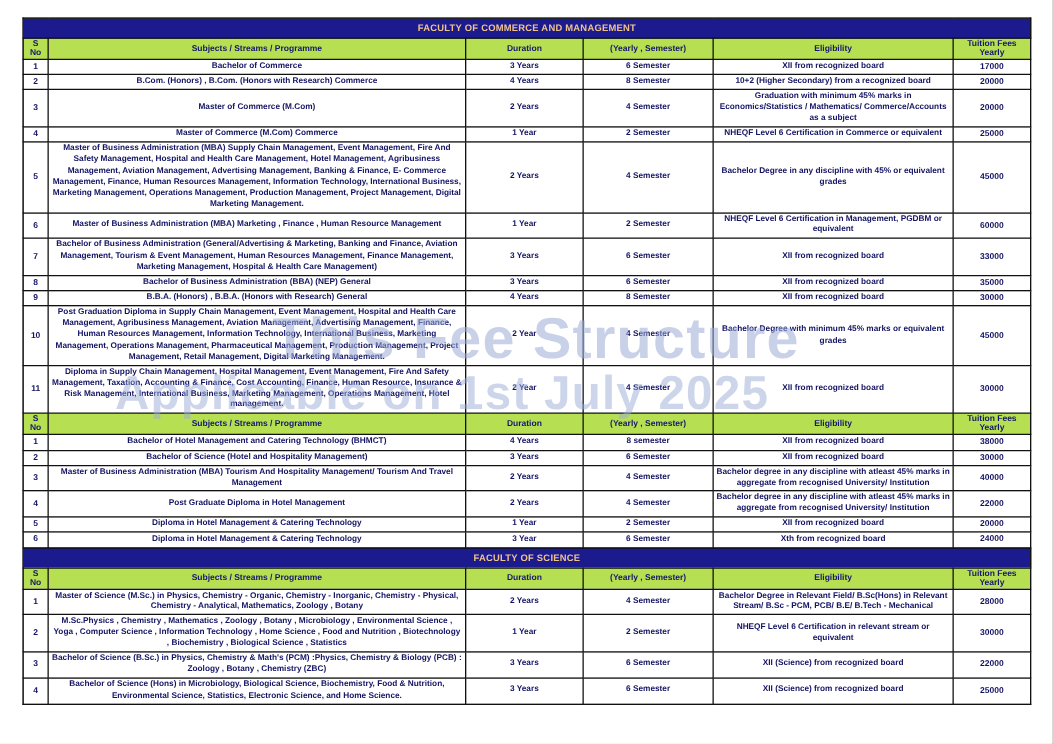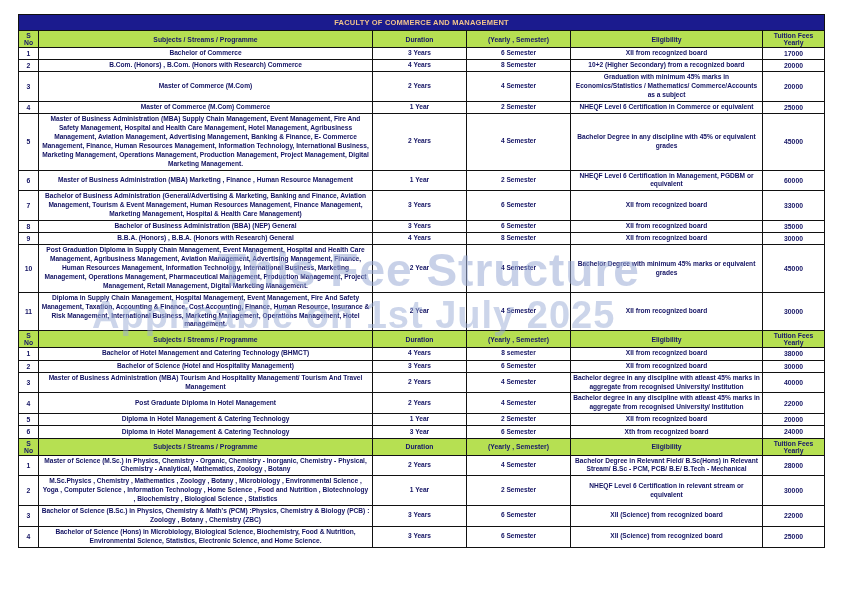--- a/index.html
+++ b/index.html
@@ -242,20 +242,23 @@
           <td class="fee">20000</td>
         </tr>
         <tr class="data-row">
           <td class="sno">6</td>
           <td class="subject">Diploma in Hotel Management &amp; Catering Technology</td>
           <td class="duration">3 Year</td>
           <td class="semester">6 Semester</td>
           <td class="eligibility">Xth from recognized board</td>
           <td class="fee">24000</td>
         </tr>
+        <tr class="section-bar">
+          <td colspan="6">FACULTY OF SCIENCE</td>
+        </tr>
         <tr class="col-head">
           <th>S No</th>
           <th>Subjects / Streams / Programme</th>
           <th>Duration</th>
           <th>(Yearly , Semester)</th>
           <th>Eligibility</th>
           <th>Tuition Fees Yearly</th>
         </tr>
         <tr class="data-row">
           <td class="sno">1</td>

